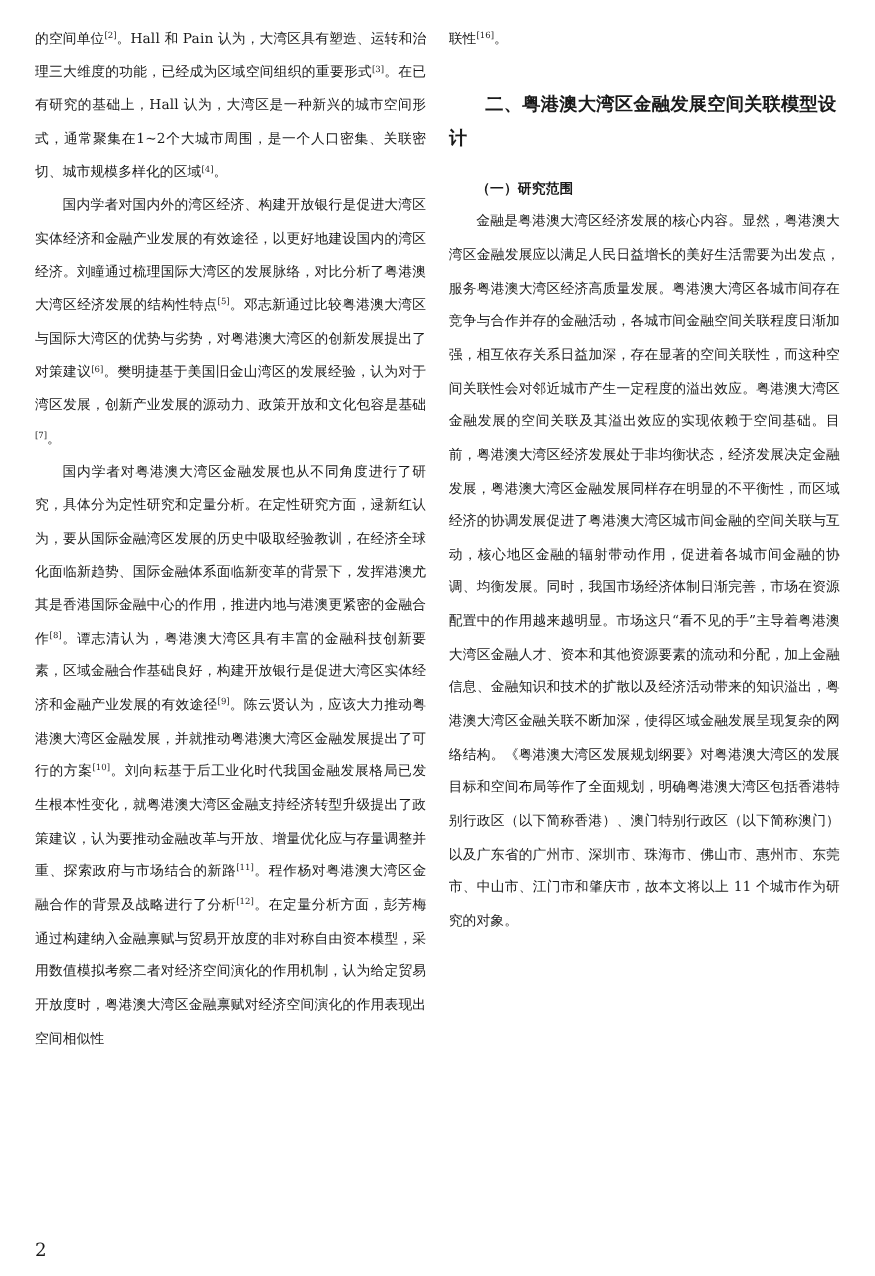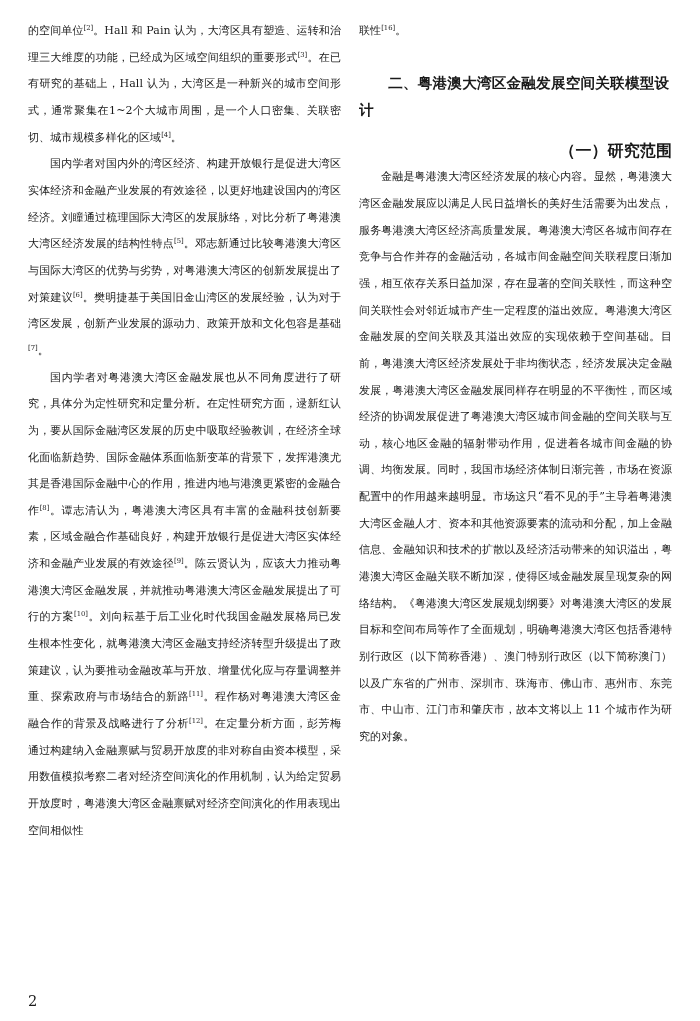--- a/index.html
+++ b/index.html
@@ -49,36 +49,35 @@
     text-indent: 0;
   }
   sup {
     font-size: 0.62em;
     vertical-align: 0.55em;
     line-height: 0;
     letter-spacing: 0;
   }
   h2.section {
     margin: 0;
-    font-family: Liberation Mono, monospace;
+    font-family: Liberation Sans, sans-serif;
     font-size: 14.6px;
     font-weight: bold;
     line-height: 26.65px;
     text-indent: 2em;
     letter-spacing: 0.2px;
   }
   h3.subsection {
     margin: 0;
     font-family: Liberation Sans, sans-serif;
-    font-size: 16px;
+    font-size: 11px;
     font-weight: bold;
     line-height: 26.65px;
     text-indent: 2em;
     letter-spacing: 0.1px;
-    text-align: right;
   }
   .spacer-sm { height: 26.65px; }
   .spacer-xs { height: 13px; }
   .folio {
     position: absolute;
     left: 28px;
     bottom: 10px;
     font-size: 14.6px;
     line-height: 20px;
     font-family: "DejaVu Serif", "Liberation Serif", serif;

